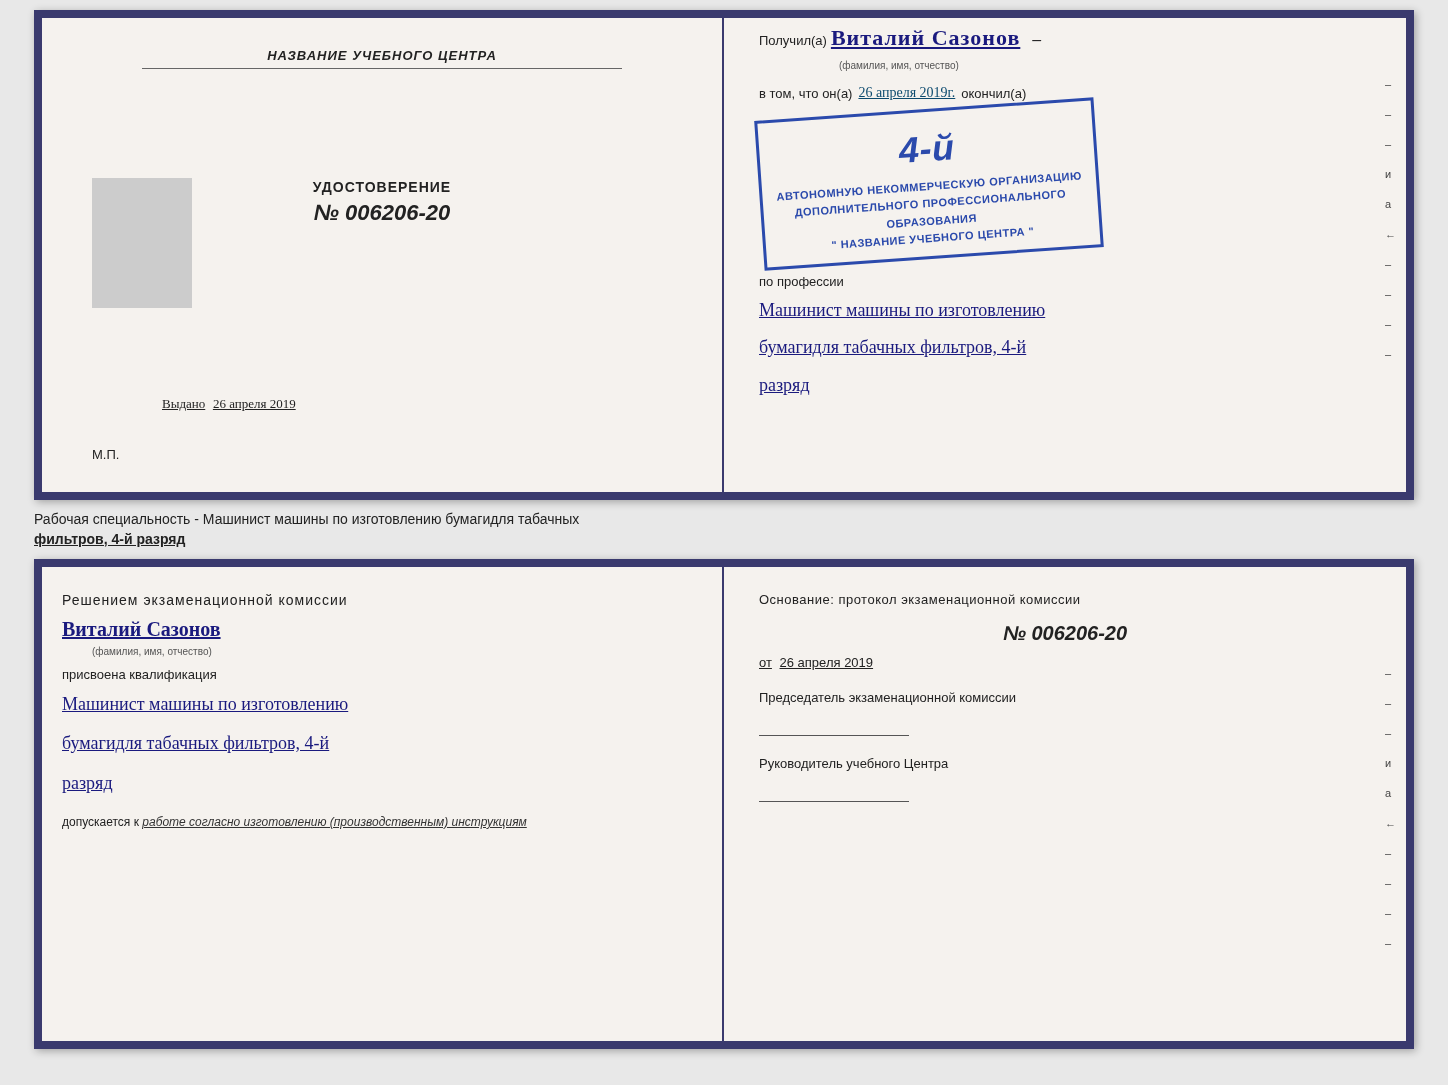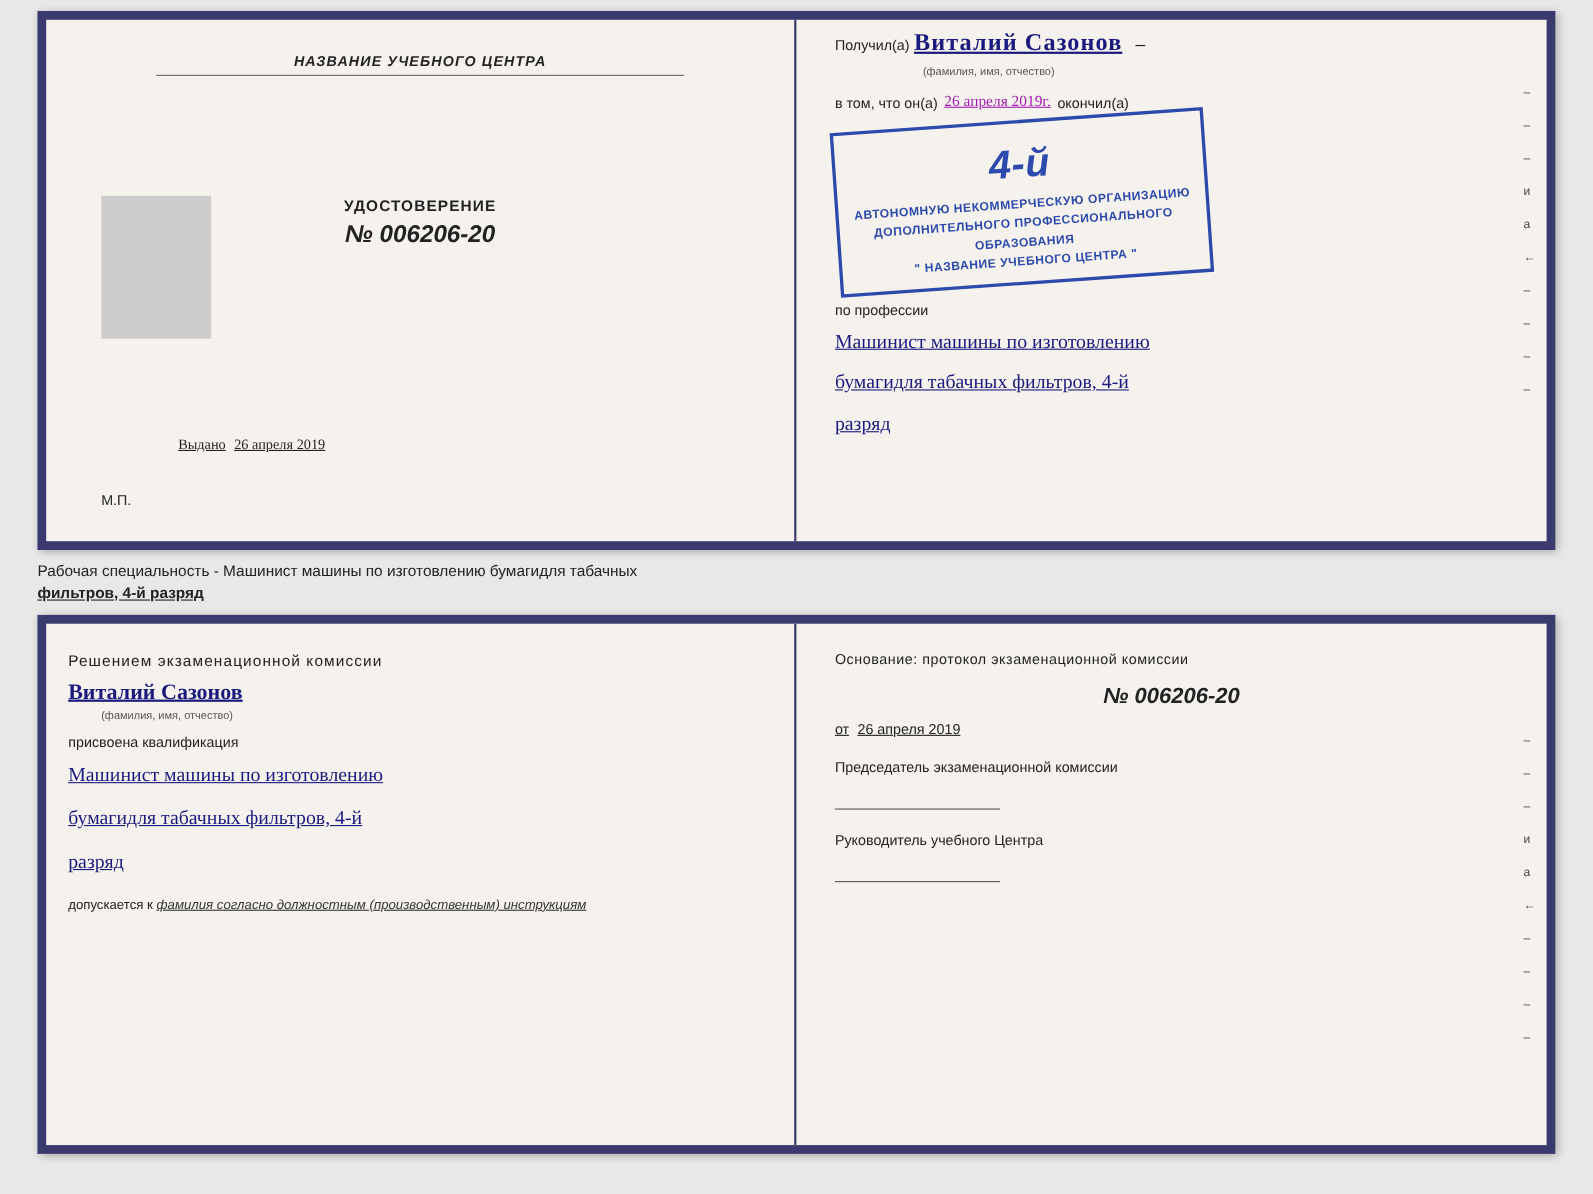--- a/index.html
+++ b/index.html
@@ -137,21 +137,21 @@
       color: #222;
       margin-top: 12px;
       display: flex;
       align-items: flex-end;
       gap: 6px;
     }
 
     .date-handwritten {
       font-family: 'Segoe Script', 'Brush Script MT', cursive;
       font-size: 14px;
-      color: #a21caf;
+      color: #0c4a6e;
       text-decoration: underline;
     }
 
     .stamp-block {
       margin-top: 8px;
       position: relative;
     }
 
     .stamp {
       border: 3px solid #2b4aac;
@@ -428,21 +428,21 @@
     </div>
 
     <div class="prisvoena">присвоена квалификация</div>
 
     <span class="bottom-profession-handwritten">Машинист машины по изготовлению</span>
     <span class="bottom-profession-handwritten">бумагидля табачных фильтров, 4-й</span>
     <span class="bottom-profession-handwritten">разряд</span>
 
     <div class="dopuskaetsya">
       <span>допускается к</span>
-      <span class="dopuskaetsya-text">фамилия согласно должностным (производственным) инструкциям</span>
+      <span class="dopuskaetsya-text">работе согласно изготовлению (производственным) инструкциям</span>
     </div>
   </div>
 
   <div class="cert-bottom-right">
     <div class="right-bottom-title">Основание:  протокол  экзаменационной  комиссии</div>
 
     <span class="protocol-number">№ 006206-20</span>
 
     <div class="ot-line">
       <span>от</span>

